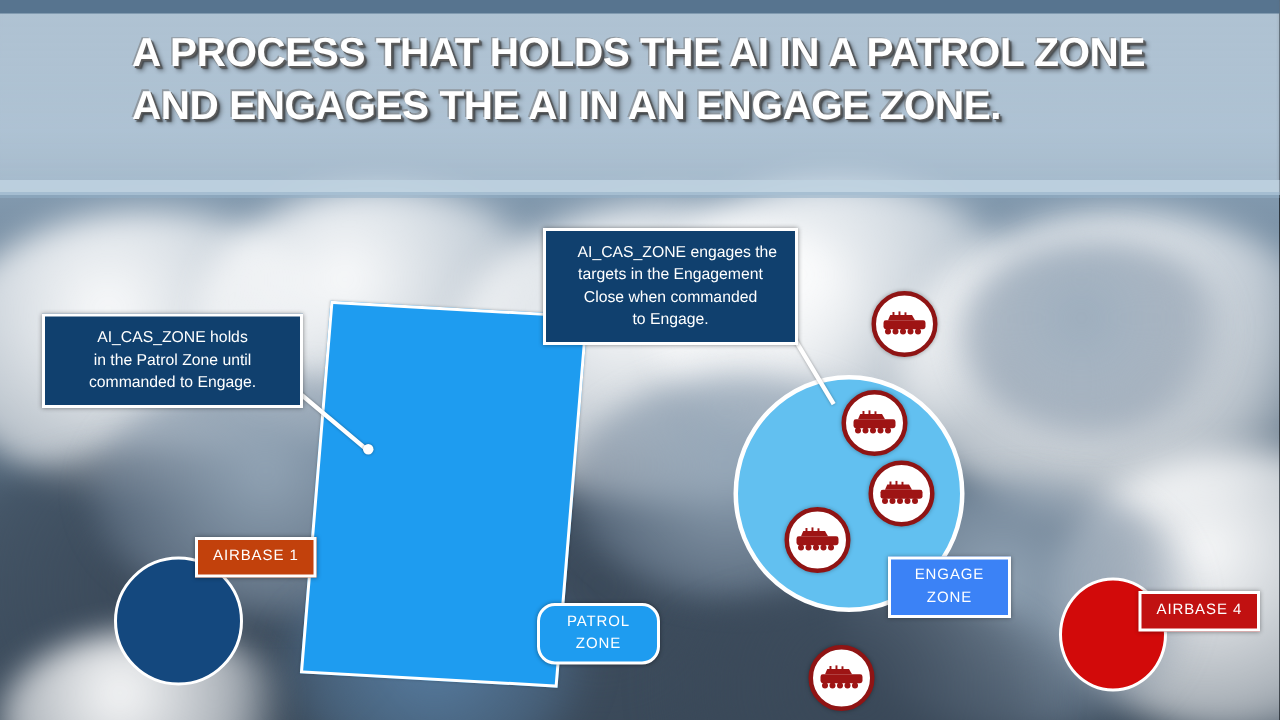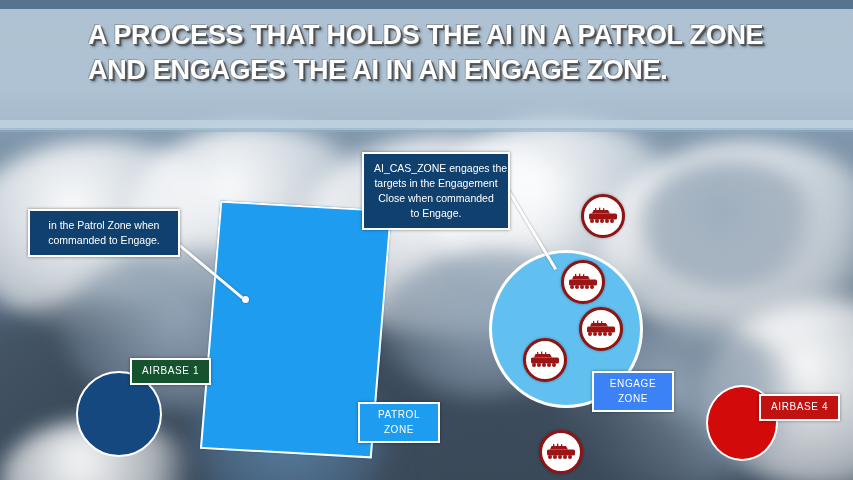--- a/index.html
+++ b/index.html
@@ -49,29 +49,29 @@
 
   
   .conn{position:absolute;height:3px;background:#ffffff;transform-origin:0 50%;
         box-shadow:0 0 2px rgba(0,0,0,.35);}
   .dot{position:absolute;width:7px;height:7px;border-radius:50%;background:#ffffff;
        box-shadow:0 0 2px rgba(0,0,0,.4);}
 
   
   .callout{position:absolute;background:#10406e;border:2px solid #ffffff;
     color:#ffffff;text-align:center;line-height:1.42;
-    font-size:10.5px;padding:7px 10px;box-shadow:0 0 3px rgba(0,0,0,.45);}
+    font-size:10.5px;padding:7px 21px;box-shadow:0 0 3px rgba(0,0,0,.45);}
   .callout div{white-space:nowrap;}
 
   
   .lbl{position:absolute;border:2px solid #ffffff;color:#ffffff;text-align:center;
        font-size:10px;letter-spacing:.6px;padding:4px 10px;line-height:1.45;
        box-shadow:0 0 3px rgba(0,0,0,.4);}
-  .lbl-navy{background:#14532d;}
-  .lbl-blue{background:#1e9cf0;}
+  .lbl-navy{background:#c2410c;}
+  .lbl-blue{background:#1e9cf0;border-radius:12px;}
   .lbl-ltblue{background:#3b82f6;}
   .lbl-red{background:#c11111;}
 
   
   .tgt{position:absolute;width:44px;height:44px;border-radius:50%;
     background:#ffffff;border:3px solid #8f1414;box-sizing:border-box;
     display:flex;align-items:center;justify-content:center;
     box-shadow:0 0 3px rgba(0,0,0,.35);}
   .tgt svg{display:block;}
 </style>
@@ -110,21 +110,22 @@
   <div class="airbase4-dot"></div>
 
   <div class="conn" style="left:162px;top:229px;width:108px;transform:rotate(40deg);"></div>
   <div class="dot" style="left:159px;top:226px;"></div>
   <div class="dot" style="left:242px;top:296px;"></div>
 
   <div class="conn" style="left:494px;top:165px;width:120px;transform:rotate(59deg);"></div>
   <div class="dot" style="left:491px;top:162px;"></div>
 
   <div class="callout" style="left:28px;top:209px;width:128px;">
-    <div>in the Patrol Zone when</div>
+    <div>AI_CAS_ZONE holds</div>
+    <div>in the Patrol Zone until</div>
     <div>commanded to Engage.</div>
   </div>
 
   <div class="callout" style="left:362px;top:152px;width:124px;">
     <div>AI_CAS_ZONE engages the</div>
     <div>targets in the Engagement</div>
     <div>Close when commanded</div>
     <div>to Engage.</div>
   </div>
 

